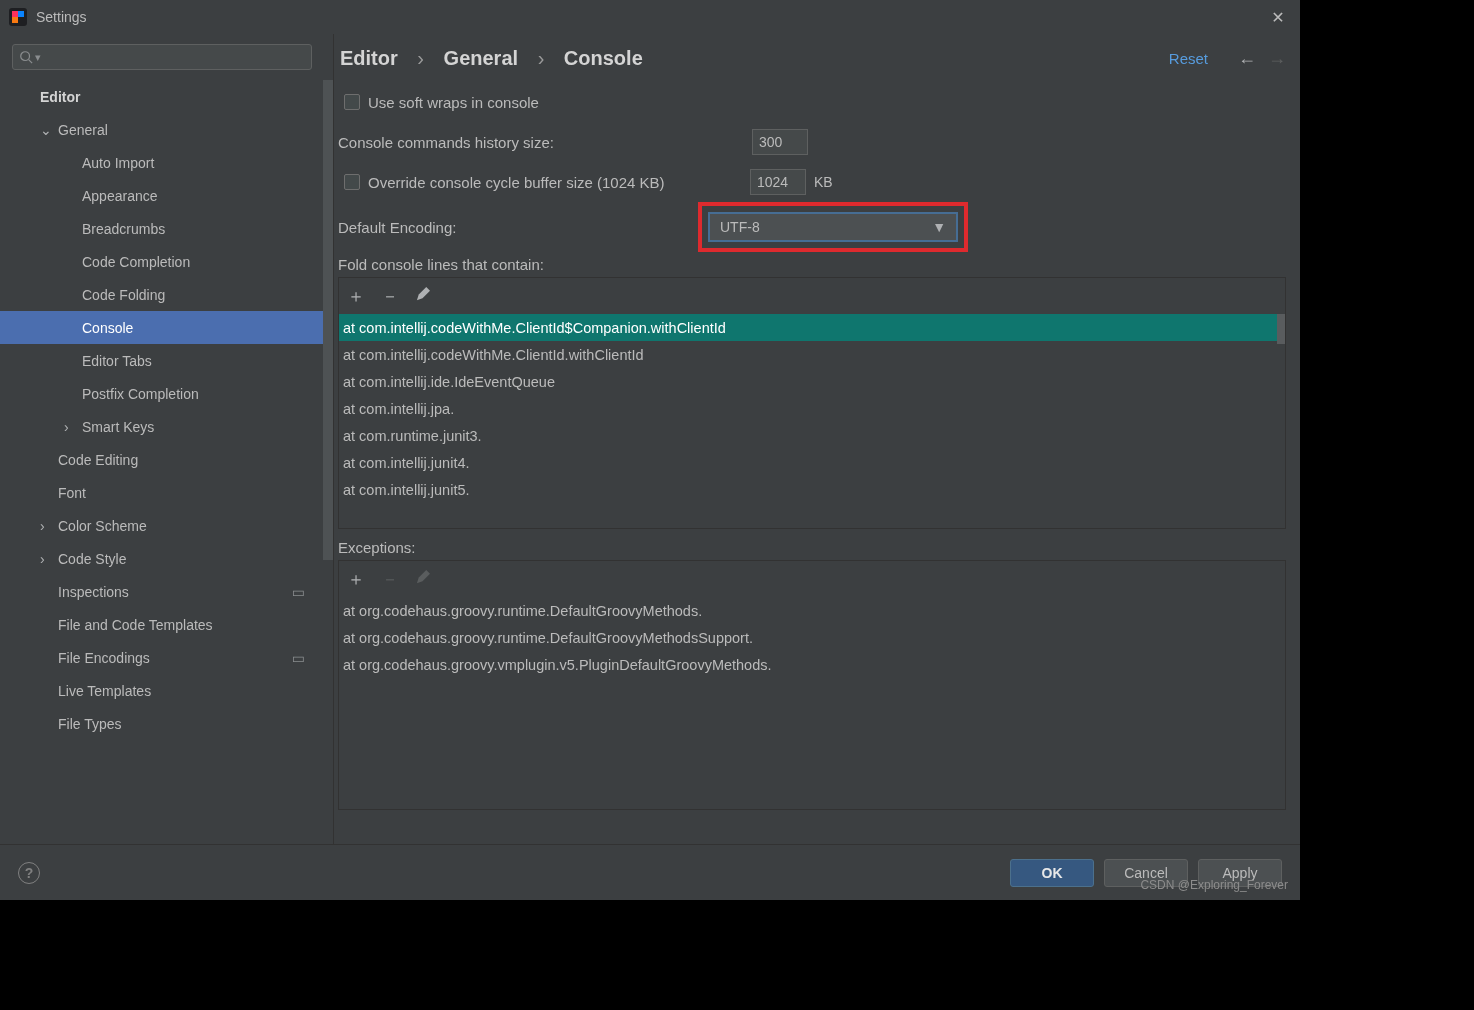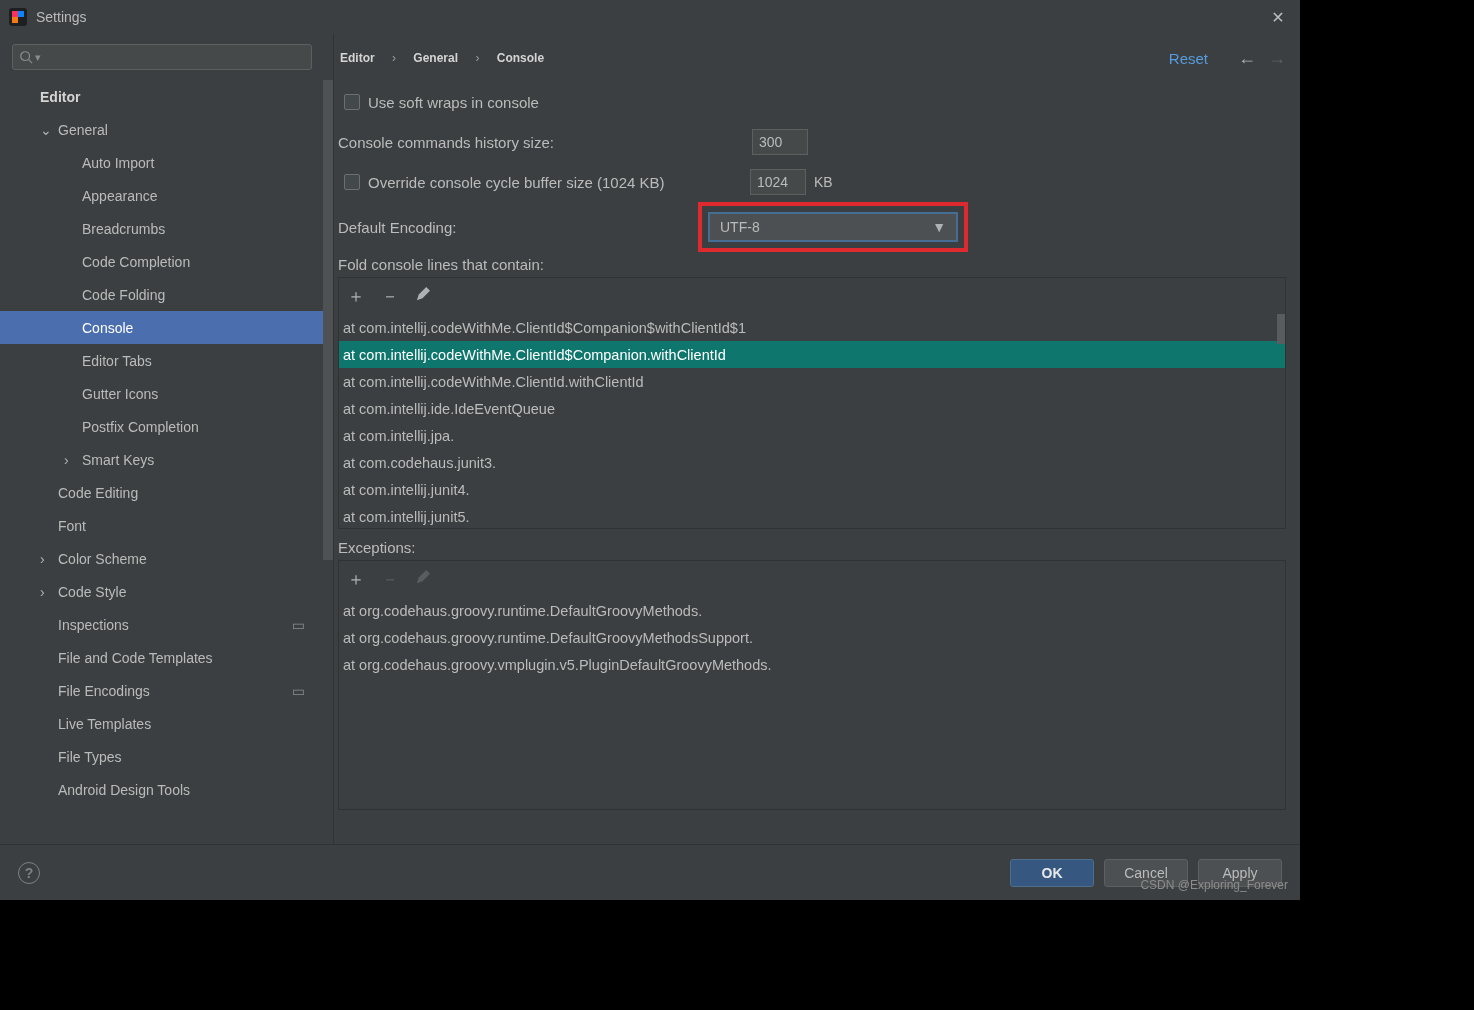--- a/index.html
+++ b/index.html
@@ -29,21 +29,21 @@
   .tree-item.lvl1 { padding-left:58px; }
   .tree-item.lvl2 { padding-left:82px; }
   .tree-item.bold { color:#D4D4D4; font-weight:600; }
   .tree-item.selected { background:#4B6EAF; color:#FFFFFF; }
   .tree-arrow { position:absolute; margin-left:-18px; width:14px; color:#AFB1B3; }
   .tree-right-icon { margin-left:auto; margin-right:28px; color:#8A8D8F; }
 
   
   .main { flex:1; display:flex; flex-direction:column; min-width:0; }
   .crumb-row { height:48px; display:flex; align-items:center; padding:0 14px 0 2px; }
-  .crumb { font-size:12px; color:#BBB; }
+  .crumb { font-size:20px; color:#BBB; }
   .crumb .seg { margin:0 4px; }
   .crumb .sep { color:#9A9A9A; margin:0 10px; }
   .crumb .bold { font-weight:600; color:#D4D4D4; }
   .crumb-spacer { flex:1; }
   .reset-link { color:#579CDE; font-size:15px; margin-right:18px; cursor:pointer; }
   .nav-arrow { color:#AFB1B3; font-size:18px; margin-left:12px; }
   .nav-arrow.disabled { color:#5E6060; }
 
   .content { flex:1; overflow:auto; padding:0 14px 10px 4px; }
   .form-row { display:flex; align-items:center; height:40px; }
@@ -138,23 +138,20 @@
           <div class="tree-item lvl2">
             <span>Code Folding</span>
           </div>
           <div class="tree-item lvl2 selected">
             <span>Console</span>
           </div>
           <div class="tree-item lvl2">
             <span>Editor Tabs</span>
           </div>
           <div class="tree-item lvl2">
-            <span>Gutter Icons</span>
-          </div>
-          <div class="tree-item lvl2">
             <span>Postfix Completion</span>
           </div>
           <div class="tree-item lvl2">
             <span class="tree-arrow">›</span>
             <span>Smart Keys</span>
           </div>
           <div class="tree-item lvl1">
             <span>Code Editing</span>
           </div>
           <div class="tree-item lvl1">
@@ -177,23 +174,20 @@
           </div>
           <div class="tree-item lvl1">
             <span>File Encodings</span>
             <span class="tree-right-icon">▭</span>
           </div>
           <div class="tree-item lvl1">
             <span>Live Templates</span>
           </div>
           <div class="tree-item lvl1">
             <span>File Types</span>
-          </div>
-          <div class="tree-item lvl1">
-            <span>Android Design Tools</span>
           </div>
         </div>
     </div>
 
     <div class="main">
       <div class="crumb-row">
         <span class="crumb">
           <span class="seg bold">Editor</span>
           <span class="sep">›</span>
           <span class="seg bold">General</span>
@@ -240,26 +234,25 @@
           <div class="list-toolbar">
             <span class="tool-btn">＋</span>
             <span class="tool-btn">－</span>
             <span class="tool-btn">
               <svg width="15" height="15" viewBox="0 0 16 16">
                   <path d="M2 14 L4 8 L12 0 L16 4 L8 12 L2 14 Z" fill="#AFB1B3"></path>
                 </svg>
             </span>
           </div>
           <div class="list-body" id="fold-list">
-              <div class="list-row">at com.intellij.codeWithMe.ClientId$Companion$withClientId$1</div>
               <div class="list-row selected">at com.intellij.codeWithMe.ClientId$Companion.withClientId</div>
               <div class="list-row">at com.intellij.codeWithMe.ClientId.withClientId</div>
               <div class="list-row">at com.intellij.ide.IdeEventQueue</div>
               <div class="list-row">at com.intellij.jpa.</div>
-              <div class="list-row">at com.codehaus.junit3.</div>
+              <div class="list-row">at com.runtime.junit3.</div>
               <div class="list-row">at com.intellij.junit4.</div>
               <div class="list-row">at com.intellij.junit5.</div>
             </div>
           <div class="list-scroll"></div>
         </div>
 
         <div class="section-label" style="margin-top:10px;">Exceptions:</div>
         <div class="list-panel exc">
           <div class="list-toolbar">
             <span class="tool-btn">＋</span>

